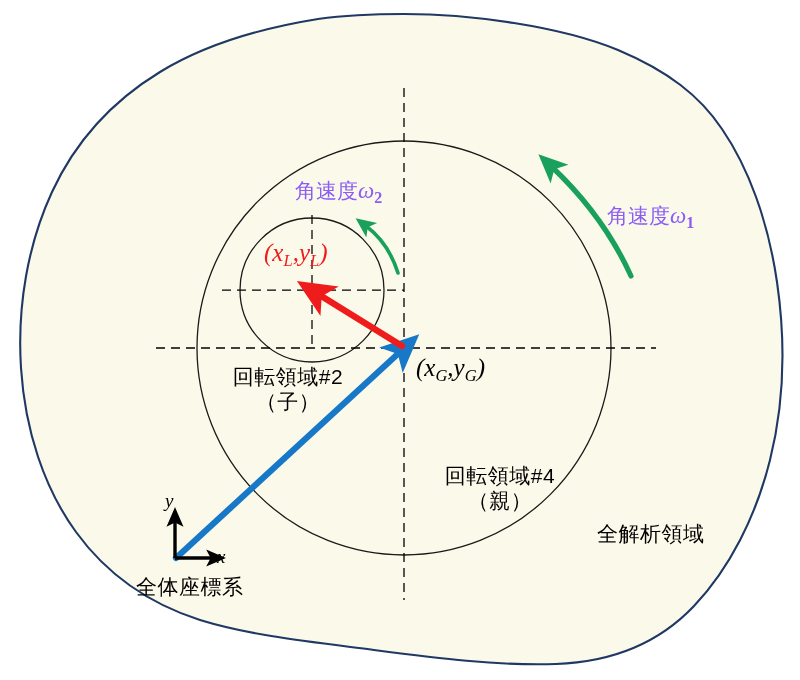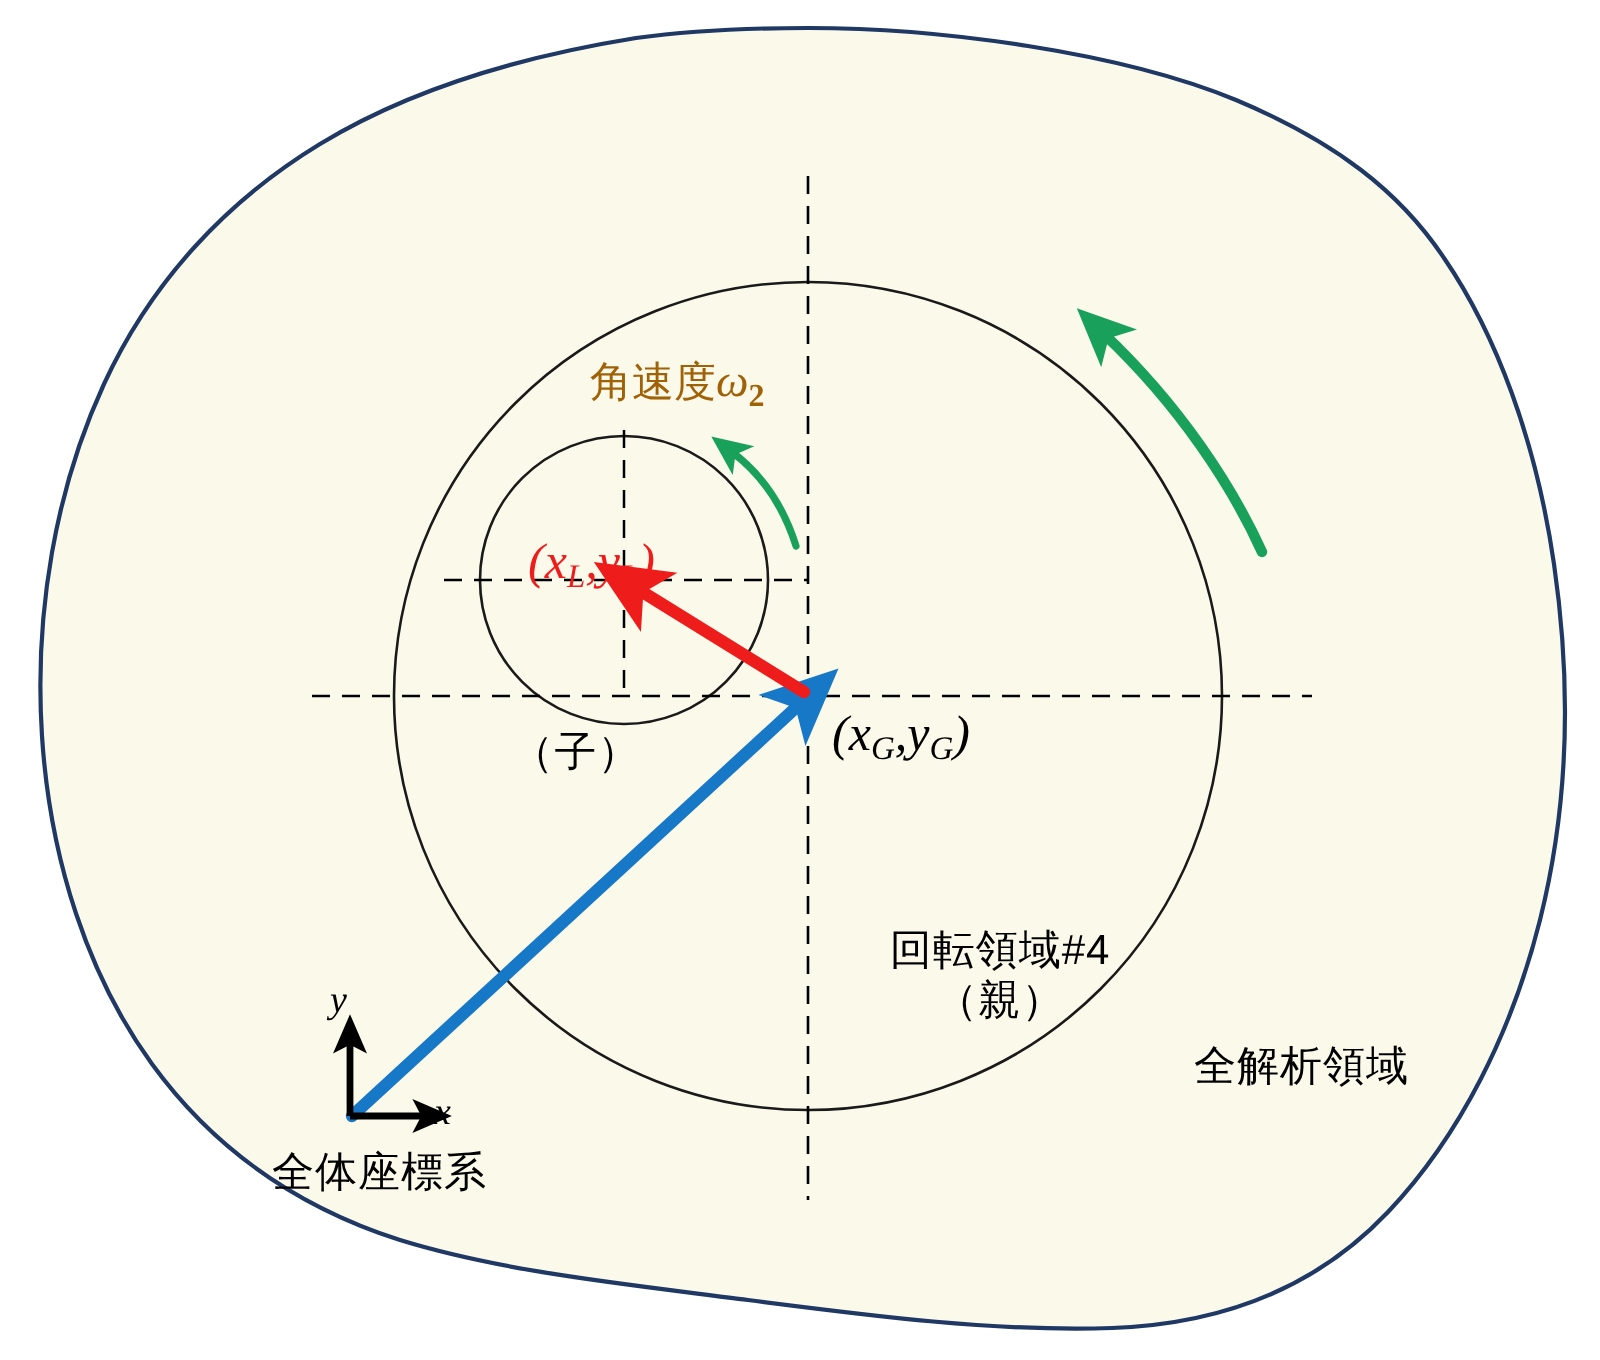--- a/index.html
+++ b/index.html
@@ -43,21 +43,21 @@
     font-family: "Liberation Serif", serif;
     font-style: italic;
     font-size: 25px;
   }
   .math .sub {
     font-size: 0.66em;
     vertical-align: -0.28em;
     font-style: italic;
   }
   .green-lbl {
-    color: #a16207;
+    color: #8b5cf6;
     font-size: 21px;
     font-family: "Liberation Sans", sans-serif;
   }
   .green-lbl .om {
     font-family: "Liberation Serif", serif;
     font-style: italic;
     font-size: 23px;
   }
   .green-lbl .om-sub {
     font-family: "Liberation Serif", serif;
@@ -134,30 +134,34 @@
     <line x1="402" y1="346" x2="318" y2="294" stroke="#ef1c1c" stroke-width="6.2" stroke-linecap="round" marker-end="url(#arrowRed)"></line>
 
     <line x1="175" y1="558" x2="213" y2="558" stroke="#000000" stroke-width="3.4" marker-end="url(#arrowBlackSm)"></line>
     <line x1="175" y1="558" x2="175" y2="520" stroke="#000000" stroke-width="3.4" marker-end="url(#arrowBlackSm)"></line>
   </svg>
 
   <div class="lbl green-lbl" style="left:295px; top:177px;">
     <span>角速度</span><span class="om">ω</span><span class="om-sub">2</span>
   </div>
 
+  <div class="lbl green-lbl" style="left:607px; top:202px;">
+    <span>角速度</span><span class="om">ω</span><span class="om-sub">1</span>
+  </div>
 
-  <div class="lbl math red-txt" style="left:264px; top:267px;">
+  <div class="lbl math red-txt" style="left:264px; top:238px;">
     <span>(</span><span>x</span><span class="sub">L</span><span>,</span><span>y</span><span class="sub">L</span><span>)</span>
   </div>
 
   <div class="lbl math blue-txt" style="left:416px; top:353px;">
     <span>(</span><span>x</span><span class="sub">G</span><span>,</span><span>y</span><span class="sub">G</span><span>)</span>
   </div>
 
   <div class="lbl jp jp-center" style="left:213px; top:365px; width:150px;">
+    <div>回転領域#2</div>
     <div>（子）</div>
   </div>
 
   <div class="lbl jp jp-center" style="left:425px; top:464px; width:150px;">
     <div>回転領域#4</div>
     <div>（親）</div>
   </div>
 
   <div class="lbl jp" style="left:597px; top:522px;">全解析領域</div>
 

